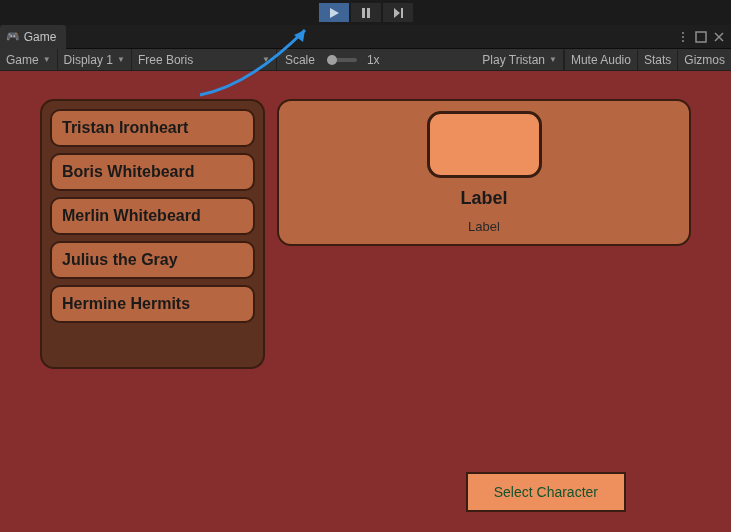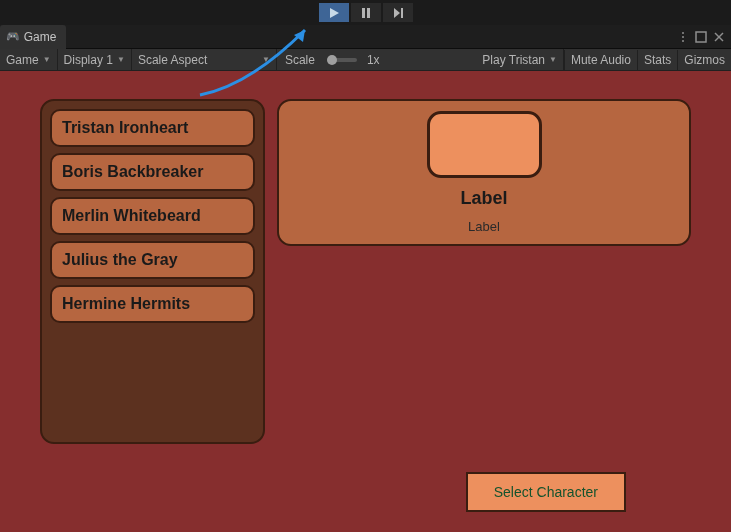--- a/index.html
+++ b/index.html
@@ -87,21 +87,21 @@
   .main-row { display: flex; gap: 12px; flex: 1; align-items: flex-start; }
 
   
   .list-panel {
     width: 225px;
     background: #5c311f;
     border: 2px solid #3a1d10;
     border-radius: 14px;
     padding: 8px;
     display: flex; flex-direction: column; gap: 6px;
-    height: 345px;
+    height: 270px;
   }
   .list-item {
     height: 38px;
     background: #b66640;
     border: 2px solid #3a1d10;
     border-radius: 10px;
     display: flex; align-items: center;
     padding: 0 10px;
     color: #1a1a1a;
     font-weight: bold; font-size: 16px;
@@ -196,21 +196,21 @@
 <div class="toolbar">
   <div class="tool-dd">
     <span>Game</span>
     <span class="tool-caret">▼</span>
   </div>
   <div class="tool-dd">
     <span>Display 1</span>
     <span class="tool-caret">▼</span>
   </div>
   <div class="tool-dd wide">
-    <span>Scale Aspect</span>
+    <span>Free Boris</span>
     <span class="tool-caret">▼</span>
   </div>
   <span class="tool-label">Scale</span>
   <div class="tool-slider"></div>
   <span class="tool-text">1x</span>
   <div class="tool-fill"></div>
   <div class="tool-dd">
     <span>Play Tristan</span>
     <span class="tool-caret">▼</span>
   </div>
@@ -225,21 +225,21 @@
   </div>
 </div>
 
 <div class="viewport">
   <div class="main-row">
     <div class="list-panel" id="char-list">
         <div class="list-item">
           <span>Tristan Ironheart</span>
         </div>
         <div class="list-item">
-          <span>Boris Backbreaker</span>
+          <span>Boris Whitebeard</span>
         </div>
         <div class="list-item">
           <span>Merlin Whitebeard</span>
         </div>
         <div class="list-item">
           <span>Julius the Gray</span>
         </div>
         <div class="list-item">
           <span>Hermine Hermits</span>
         </div>

